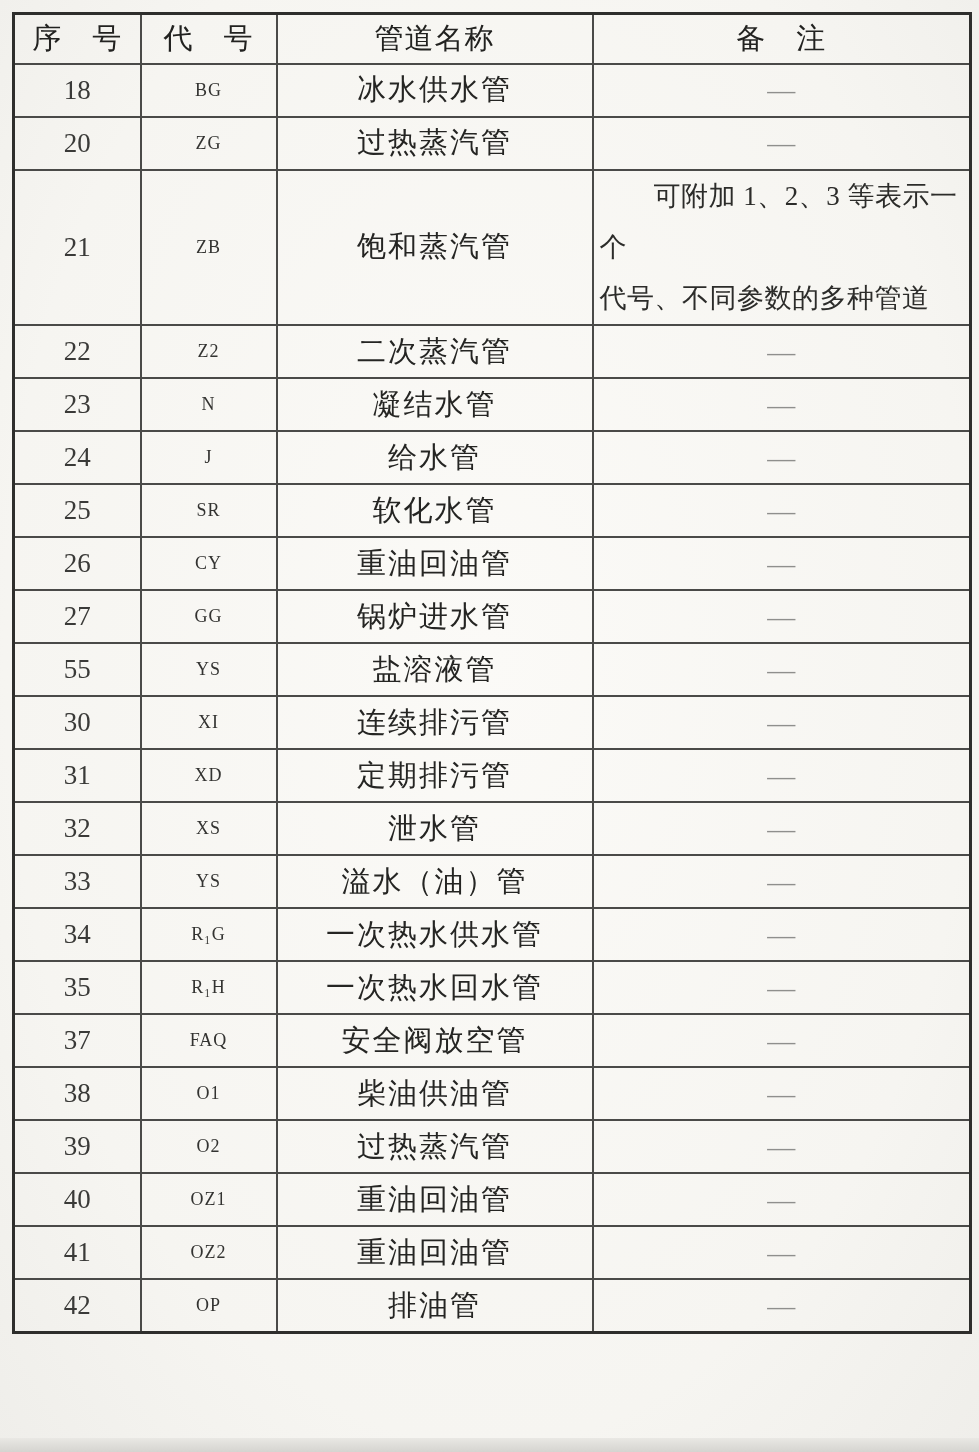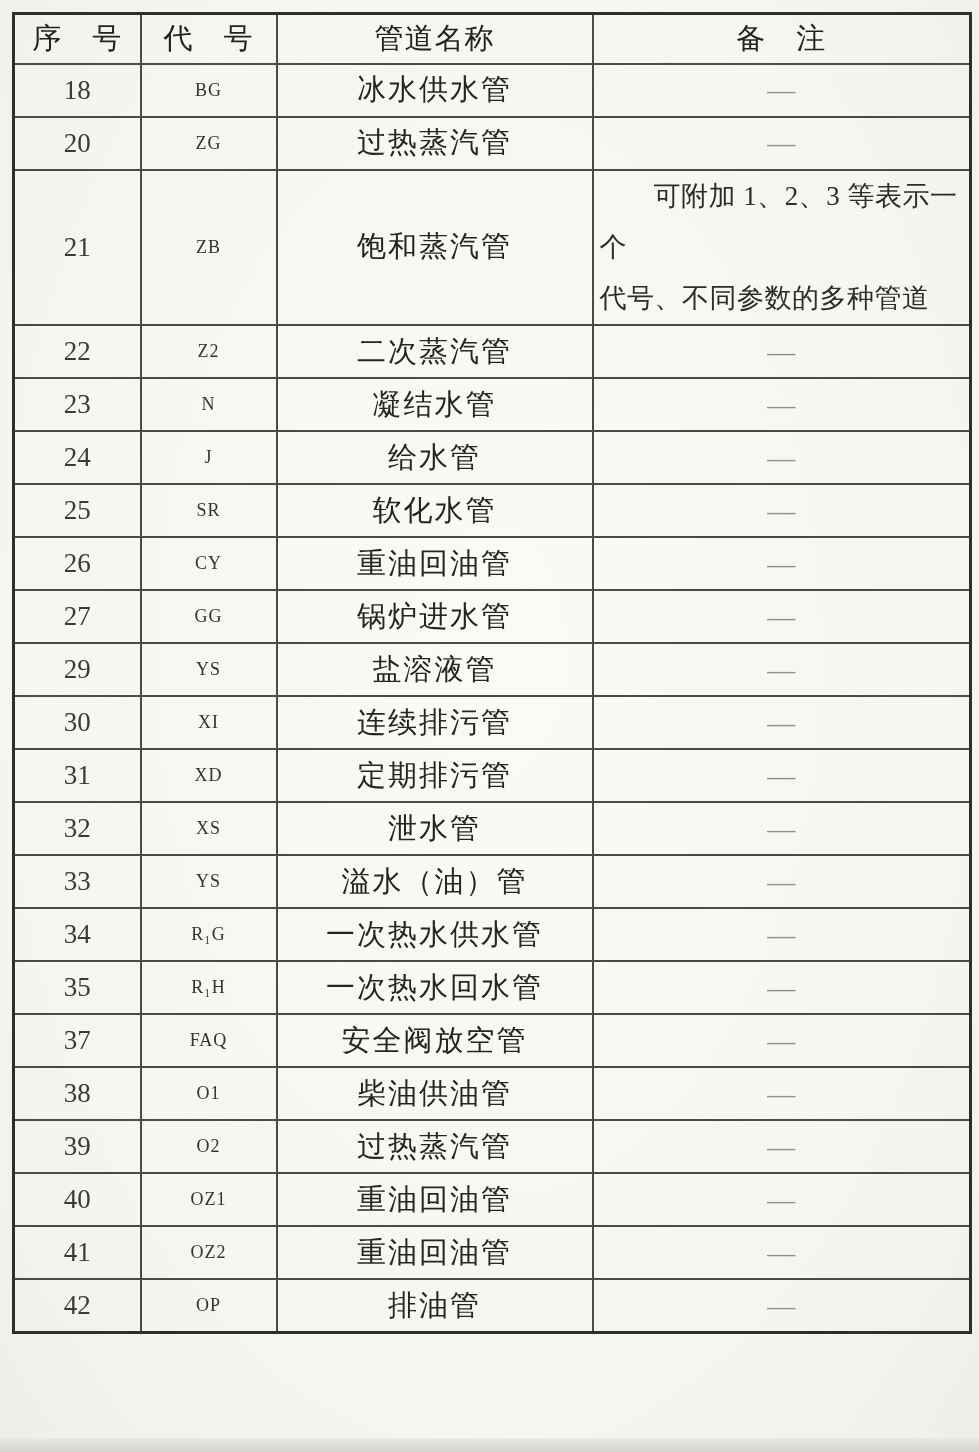--- a/index.html
+++ b/index.html
@@ -154,21 +154,21 @@
     <td class="c-name">重油回油管</td>
     <td class="c-remark">—</td>
   </tr>
         <tr>
     <td class="c-serial">27</td>
     <td class="c-code">GG</td>
     <td class="c-name">锅炉进水管</td>
     <td class="c-remark">—</td>
   </tr>
         <tr>
-    <td class="c-serial">29</td>
+    <td class="c-serial">55</td>
     <td class="c-code">YS</td>
     <td class="c-name">盐溶液管</td>
     <td class="c-remark">—</td>
   </tr>
         <tr>
     <td class="c-serial">30</td>
     <td class="c-code">XI</td>
     <td class="c-name">连续排污管</td>
     <td class="c-remark">—</td>
   </tr>

